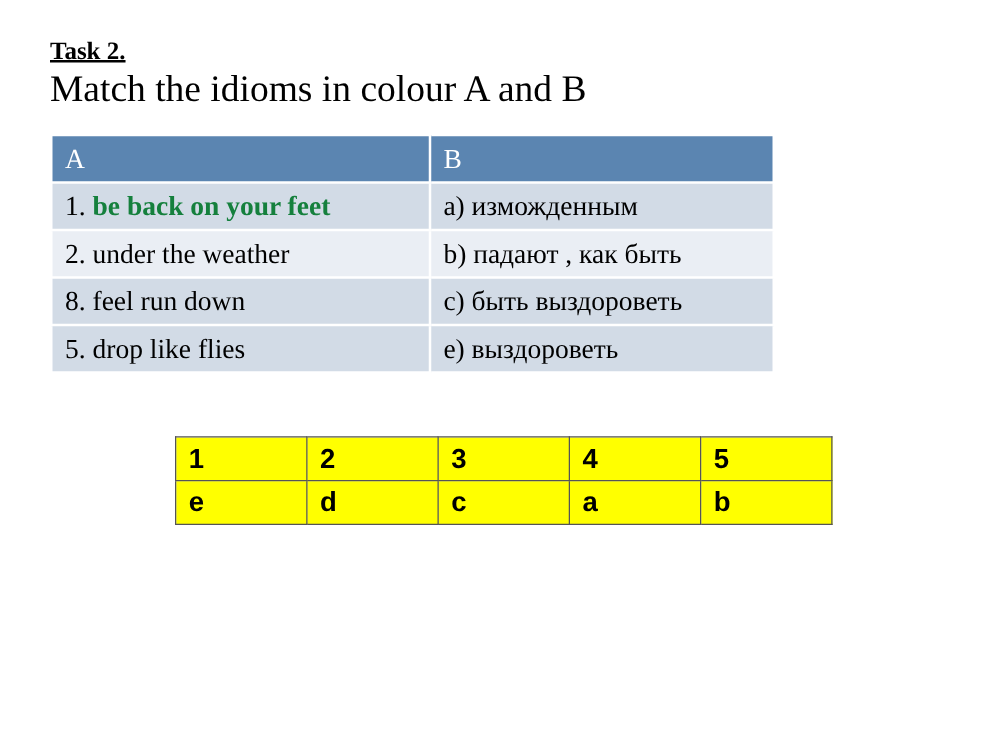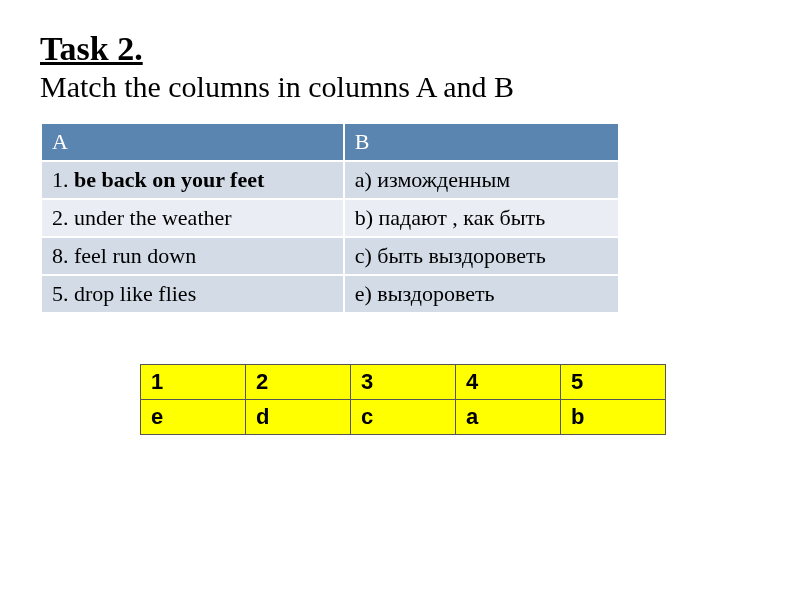--- a/index.html
+++ b/index.html
@@ -6,21 +6,21 @@
     margin: 0;
     padding: 30px 40px;
     font-family: Georgia, 'Times New Roman', serif;
     background: #fff;
     color: #000;
     width: 800px;
     height: 600px;
     box-sizing: border-box;
   }
   .title {
-    font-size: 34px;
+    font-size: 20px;
     margin-bottom: 2px;
   }
   .title .task {
     font-weight: bold;
     text-decoration: underline;
   }
   .subtitle {
     font-size: 30px;
     margin-bottom: 18px;
   }
@@ -34,21 +34,21 @@
     border: 2px solid #fff;
   }
   .hdr {
     background: #5b85b1;
     color: #fff;
   }
   .row-a { background: #d2dbe6; }
   .row-b { background: #eaeef4; font-family: Liberation Serif, serif; }
   .bold-white {
     font-weight: bold;
-    color: #000000;
+    color: #15803d;
   }
   .answer-wrap {
     margin-top: 50px;
     margin-left: 100px;
   }
   .answer-table {
     border-collapse: collapse;
     font-size: 22px;
   }
   .answer-table td {
@@ -59,21 +59,21 @@
     font-family: Arial, sans-serif;
     font-weight: bold;
   }
 </style>
 </head>
 <body>
 
 <div class="title">
   <span class="task">Task 2.</span>
 </div>
-<div class="subtitle">Match the columns in columns A  and B</div>
+<div class="subtitle">Match the idioms in colour A  and B</div>
 
 <table class="match-table">
   <tbody>
       <tr class="hdr">
     <td>A</td>
     <td>B</td>
   </tr>
   <tr class="row-a">
     <td>
       <span>1. </span><span class="bold-white">be back on your feet</span>

